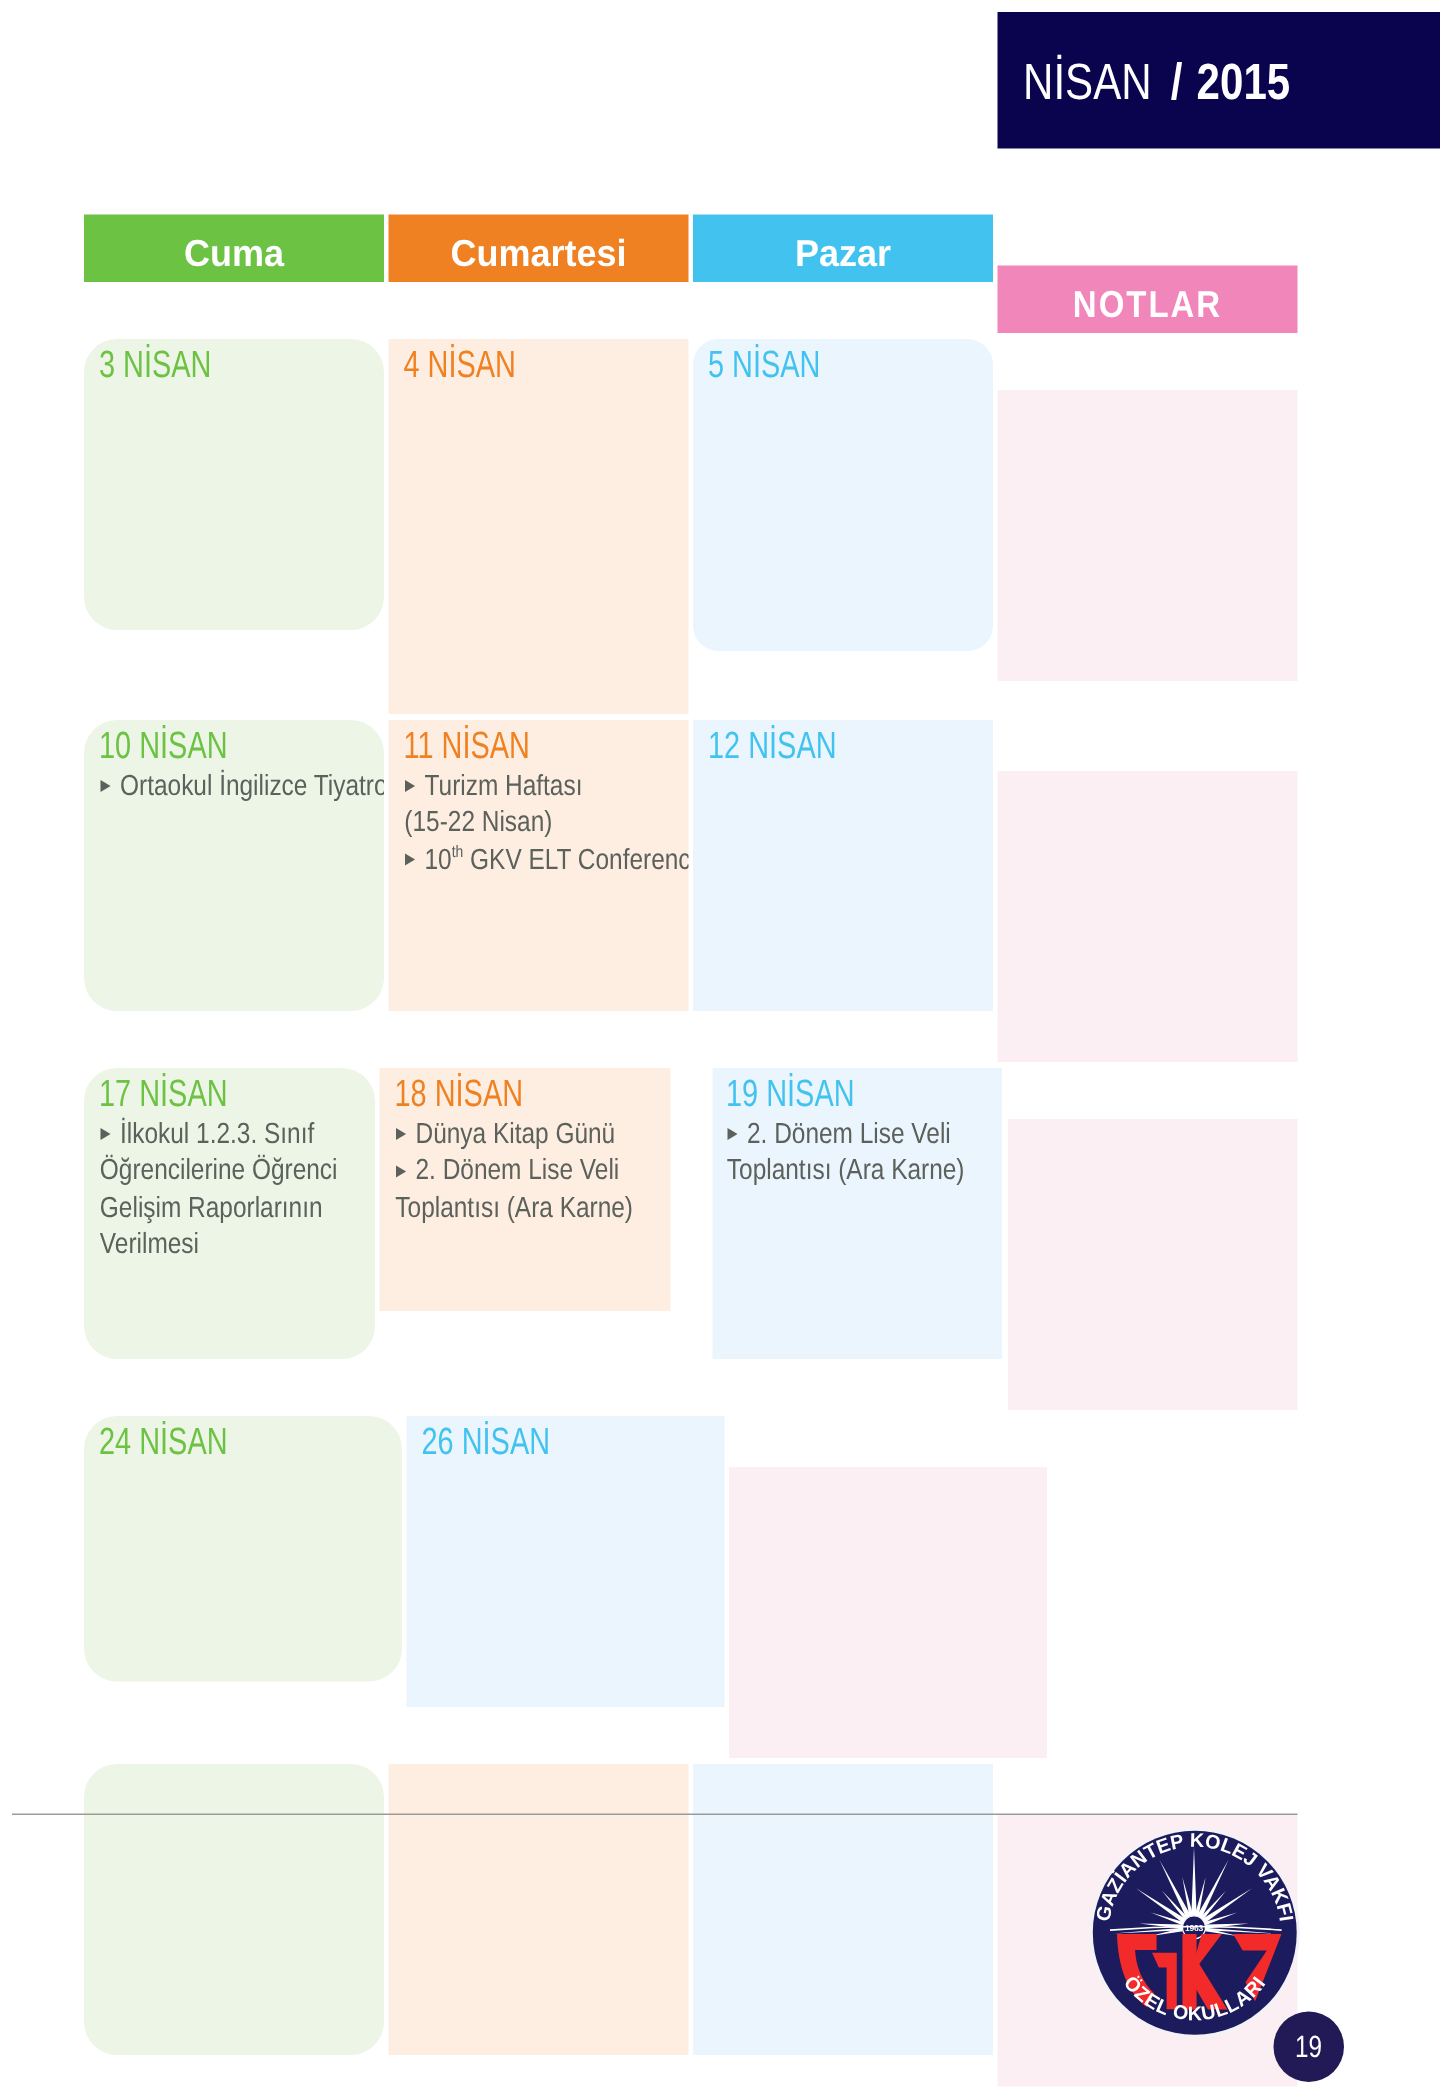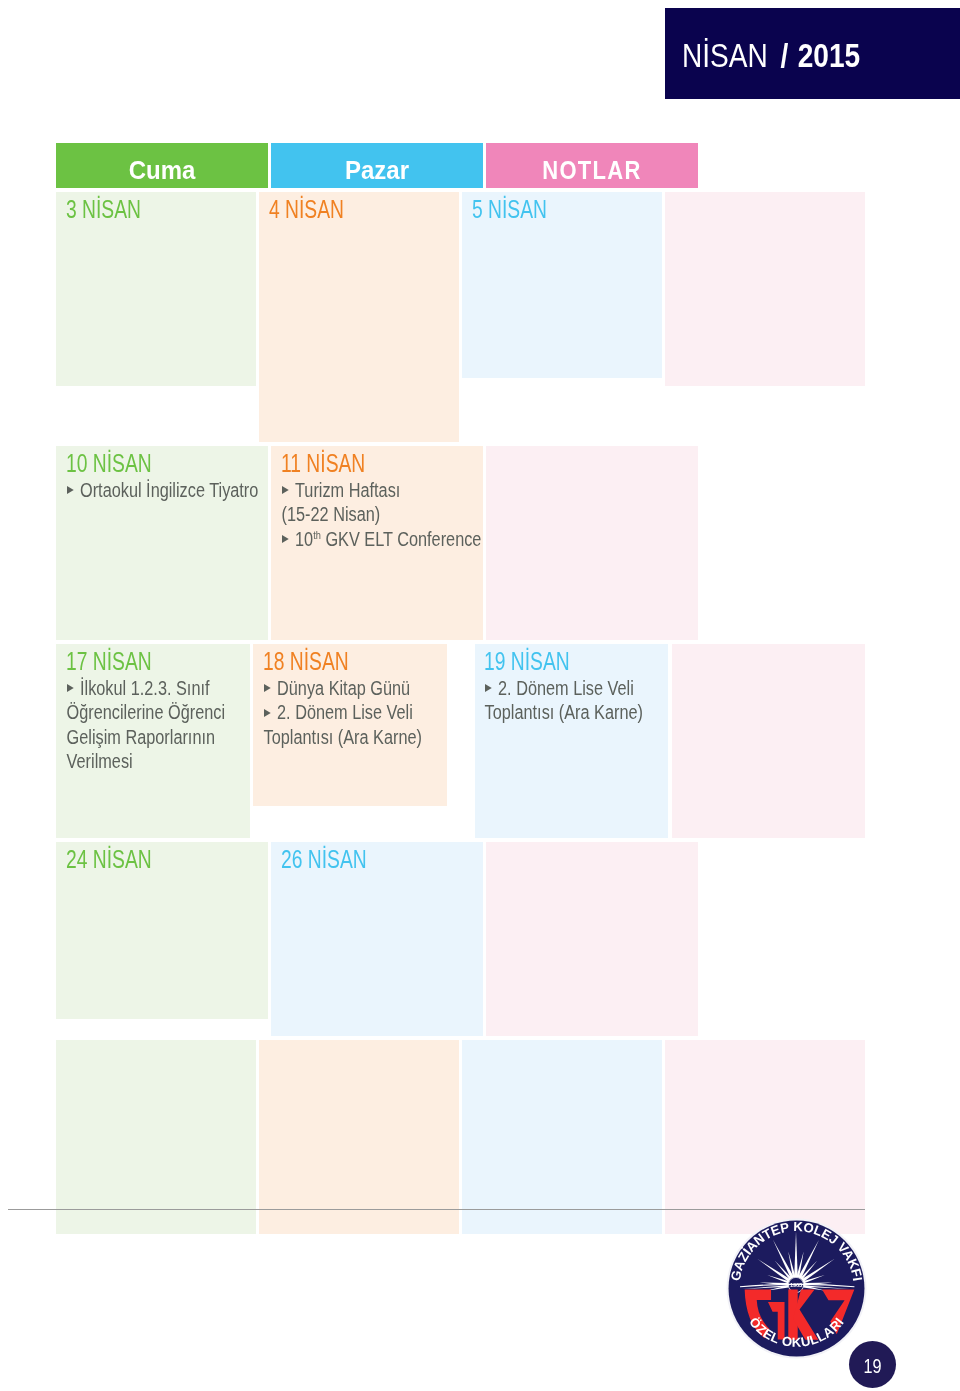--- a/index.html
+++ b/index.html
@@ -15,34 +15,34 @@
        transform:scaleX(0.825);transform-origin:left top;}
   .month-title .m{font-weight:400;}
   .month-title .s{font-weight:700;margin:0 2px 0 6px;}
   .month-title .y{font-weight:700;}
 
   
   .grid{position:absolute;left:8px;top:143px;width:857px;}
   .row{display:flex;padding-left:48px;}
   .col{box-sizing:border-box;}
   .col + .col{margin-left:3.5px;}
-  .w0{width:211.6px;}.w1{width:211.6px;}.w2{width:211.6px;}.w3{width:211.6px;}
+  .w0{width:211.6px;}.w1{width:211.6px;}.w2{width:211.6px;}.w3{width:211.6px;margin-top:34px;}
 
   .hdr{height:44.5px;position:relative;}
   .hdr .lbl{position:absolute;left:50%;top:26.5px;transform:translate(-50%,-50%) scaleX(0.96);
        color:#ffffff;font-size:25px;font-weight:700;white-space:nowrap;line-height:25px;}
   .hdr.h0{background:#6cc243;}
   .hdr.h1{background:#f08122;}
   .hdr.h2{background:#42c3ef;}
   .hdr.h3{background:#f086ba;}
   .hdr.h3 .lbl{letter-spacing:1.5px;transform:translate(-50%,-50%) scaleX(0.88);}
 
   .body-row{margin-top:4px;}
   .cell{position:relative;box-sizing:border-box;overflow:hidden;}
-  .bg0{background:#edf5e7;}
+  .bg0{background:#edf5e7;border-radius:22px;}
   .bg1{background:#fdeee1;}
   .bg2{background:#eaf5fd;}
   .bg3{background:#fceff3;}
 
   .daynum{position:absolute;left:9.5px;top:5.5px;font-size:25.3px;line-height:25.3px;white-space:nowrap;
        transform:scaleX(0.762);transform-origin:left top;}
   .dn0{color:#6cc243;}
   .dn1{color:#f08122;}
   .dn2{color:#42c3ef;}
 
@@ -72,53 +72,59 @@
     <span class="s">/</span>
     <span class="y">2015</span>
   </div>
 </div>
 
 <div class="grid">
   <div class="row" id="hdr-row">
       <div class="col w0 hdr h0">
         <div class="lbl">Cuma</div>
       </div>
+      <div class="col w1 hdr h1">
+        <div class="lbl">Cumartesi</div>
+      </div>
       <div class="col w2 hdr h2">
         <div class="lbl">Pazar</div>
       </div>
       <div class="col w3 hdr h3">
         <div class="lbl">NOTLAR</div>
       </div>
     </div>
   <div id="body-rows">
       <div class="row body-row">
         <div class="col w0 cell bg0" style="height: 194px;">
           <div class="daynum dn0">3 NİSAN</div>
         </div>
         <div class="col w1 cell bg1" style="height: 250px;">
           <div class="daynum dn1">4 NİSAN</div>
         </div>
-        <div class="col w2 cell bg2" style="height: 186px;">
+        <div class="col w2 cell bg2" style="height: 208px; border-radius: 17px;">
           <div class="daynum dn2">5 NİSAN</div>
         </div>
         <div class="col w3 cell bg3" style="height: 194px;"></div>
       </div>
       <div class="row body-row">
         <div class="col w0 cell bg0" style="height: 194px;">
           <div class="daynum dn0">10 NİSAN</div>
           <div class="events">
             <div class="ev"><span class="tri"></span><span>Ortaokul İngilizce Tiyatro</span></div>
           </div>
         </div>
         <div class="col w1 cell bg1" style="height: 194px;">
           <div class="daynum dn1">11 NİSAN</div>
           <div class="events">
             <div class="ev"><span class="tri"></span><span>Turizm Haftası</span><span class="cont">(15-22 Nisan)</span></div>
             <div class="ev"><span class="tri"></span><span>10<sup>th</sup> GKV ELT Conference</span></div>
           </div>
+        </div>
+        <div class="col w2 cell bg2" style="height: 194px;">
+          <div class="daynum dn2">12 NİSAN</div>
         </div>
         <div class="col w3 cell bg3" style="height: 194px;"></div>
       </div>
       <div class="row body-row">
         <div class="col w0 cell bg0" style="height: 194px;">
           <div class="daynum dn0">17 NİSAN</div>
           <div class="events">
             <div class="ev"><span class="tri"></span><span>İlkokul 1.2.3. Sınıf</span><span class="cont">Öğrencilerine Öğrenci</span><span class="cont">Gelişim Raporlarının</span><span class="cont">Verilmesi</span></div>
           </div>
         </div>

